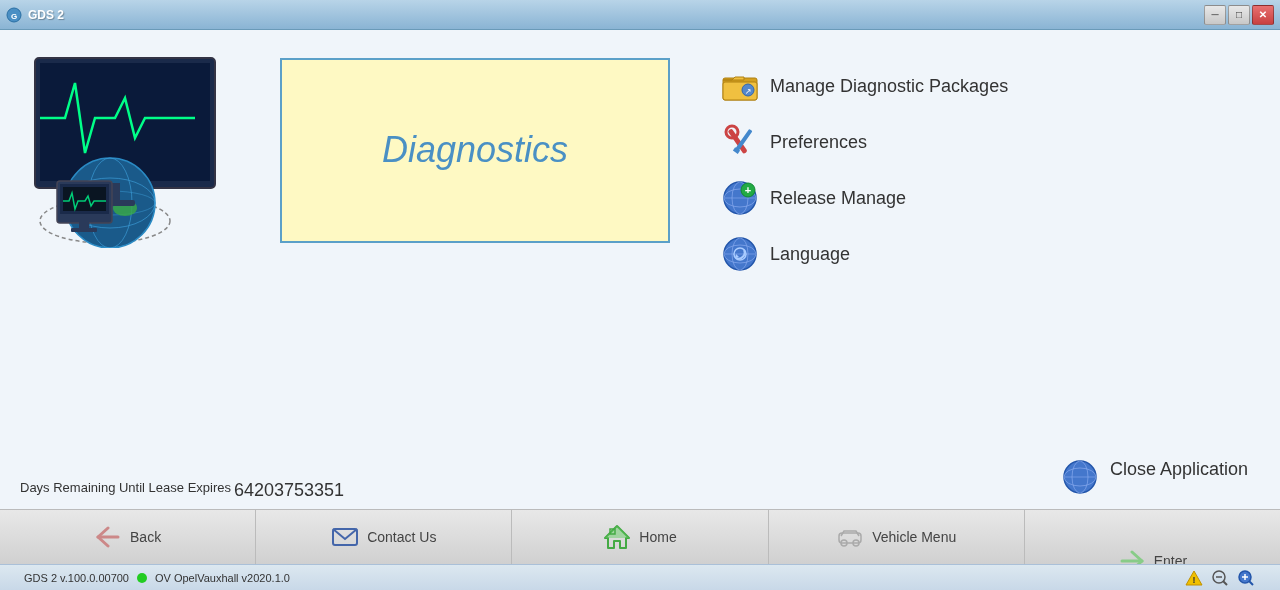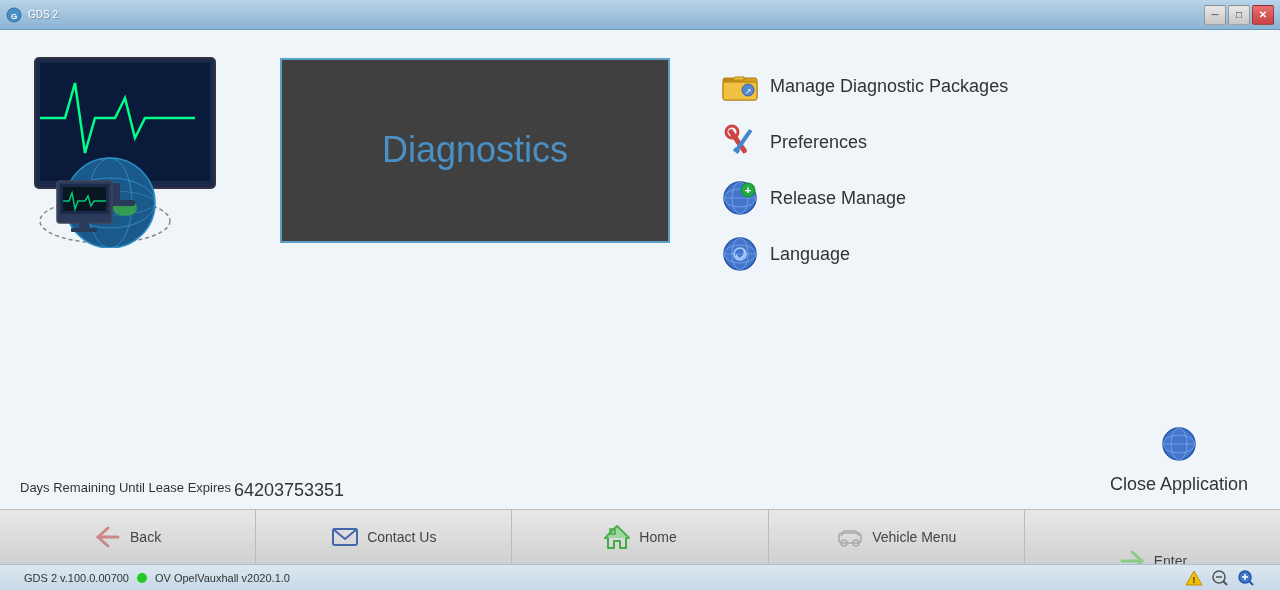--- a/index.html
+++ b/index.html
@@ -27,23 +27,23 @@
     #title-bar-left {
       display: flex;
       align-items: center;
       gap: 6px;
     }
     #title-icon {
       width: 16px;
       height: 16px;
     }
     #title-text {
-      font-size: 10px;
+      font-size: 12px;
       color: #fff;
-      font-weight: normal;
+      font-weight: bold;
       text-shadow: 1px 1px 1px rgba(0,0,0,0.3);
       text-align: right;
     }
     #title-buttons {
       display: flex;
       gap: 2px;
     }
     .title-btn {
       width: 22px;
       height: 20px;
@@ -93,24 +93,25 @@
       align-items: center;
       justify-content: center;
       flex-shrink: 0;
     }
 
     
     #diagnostics-title-box {
       width: 390px;
       height: 185px;
       border: 2px solid #5ba0c8;
-      background: #404040;
-      display: flex;
-      align-items: center;
-      justify-content: center;
+      background: #fef9c3;
+      display: flex;
+      align-items: center;
+      justify-content: center;
+      font-style: italic;
     }
 
     #diagnostics-title {
       font-size: 36px;
       color: #4a90c4;
       font-weight: normal;
     }
 
     
     #right-menu {
@@ -163,25 +164,24 @@
       color: #333;
     }
 
     #lease-number {
       font-size: 18px;
       color: #333;
     }
 
     .close-menu-item {
       display: flex;
-      align-items: center;
+      align-items: flex-start;
       gap: 12px;
       cursor: pointer;
       padding: 6px 12px;
-      flex-direction: column;
     }
 
     .close-label {
       font-size: 18px;
       color: #333;
     }
 
     
     #toolbar {
       height: 55px;

